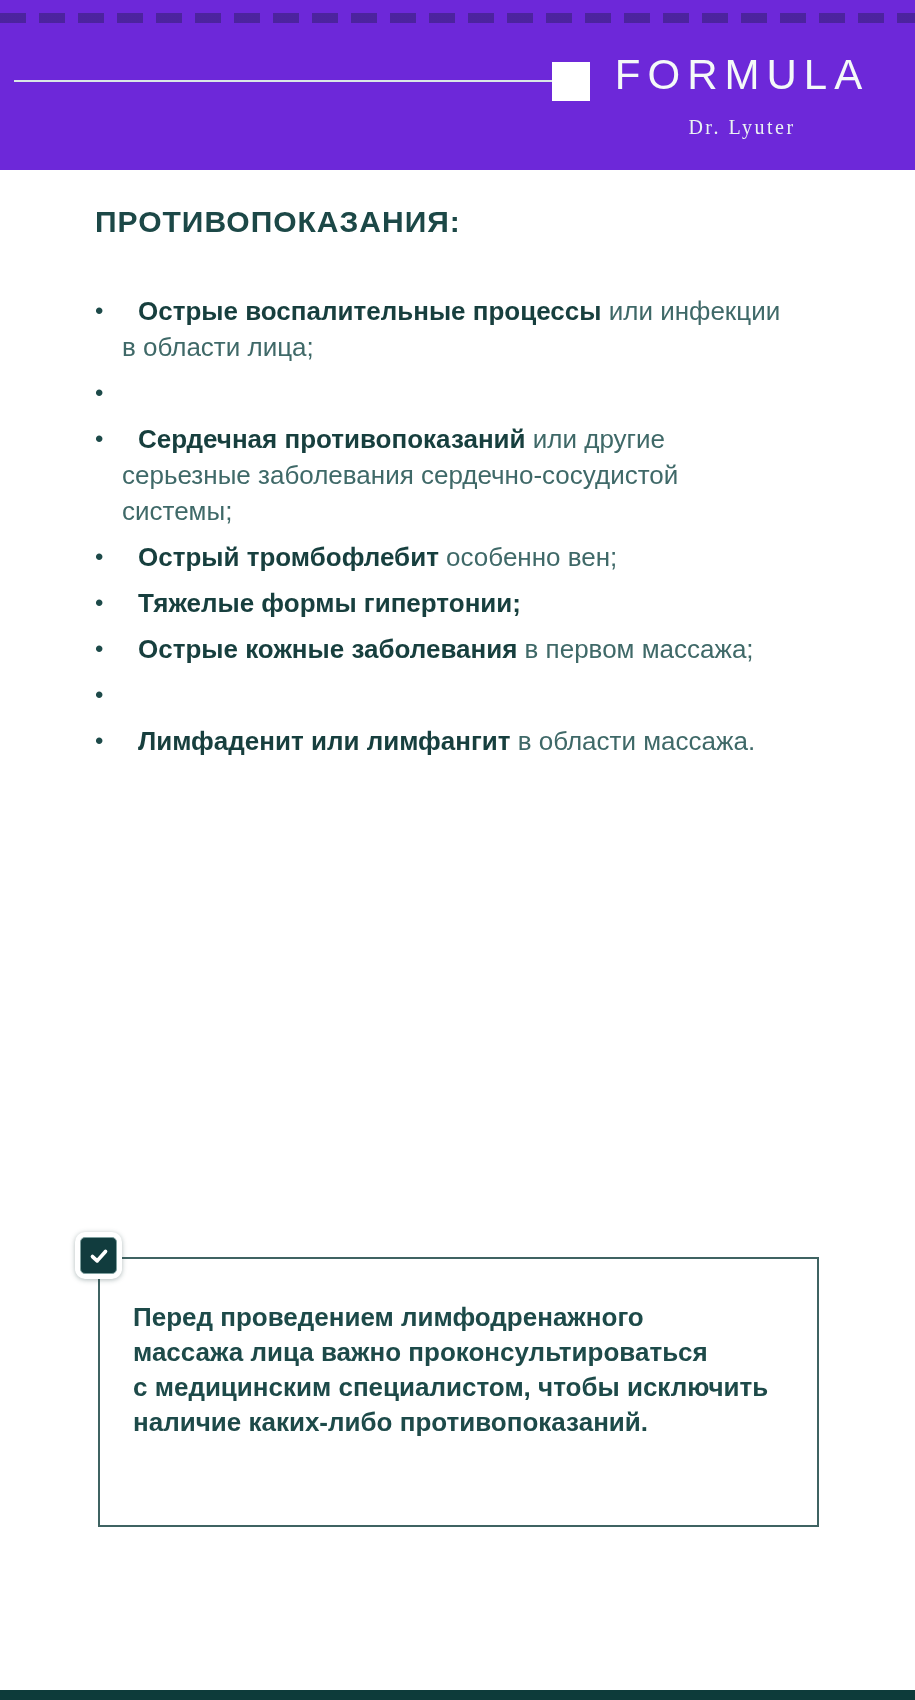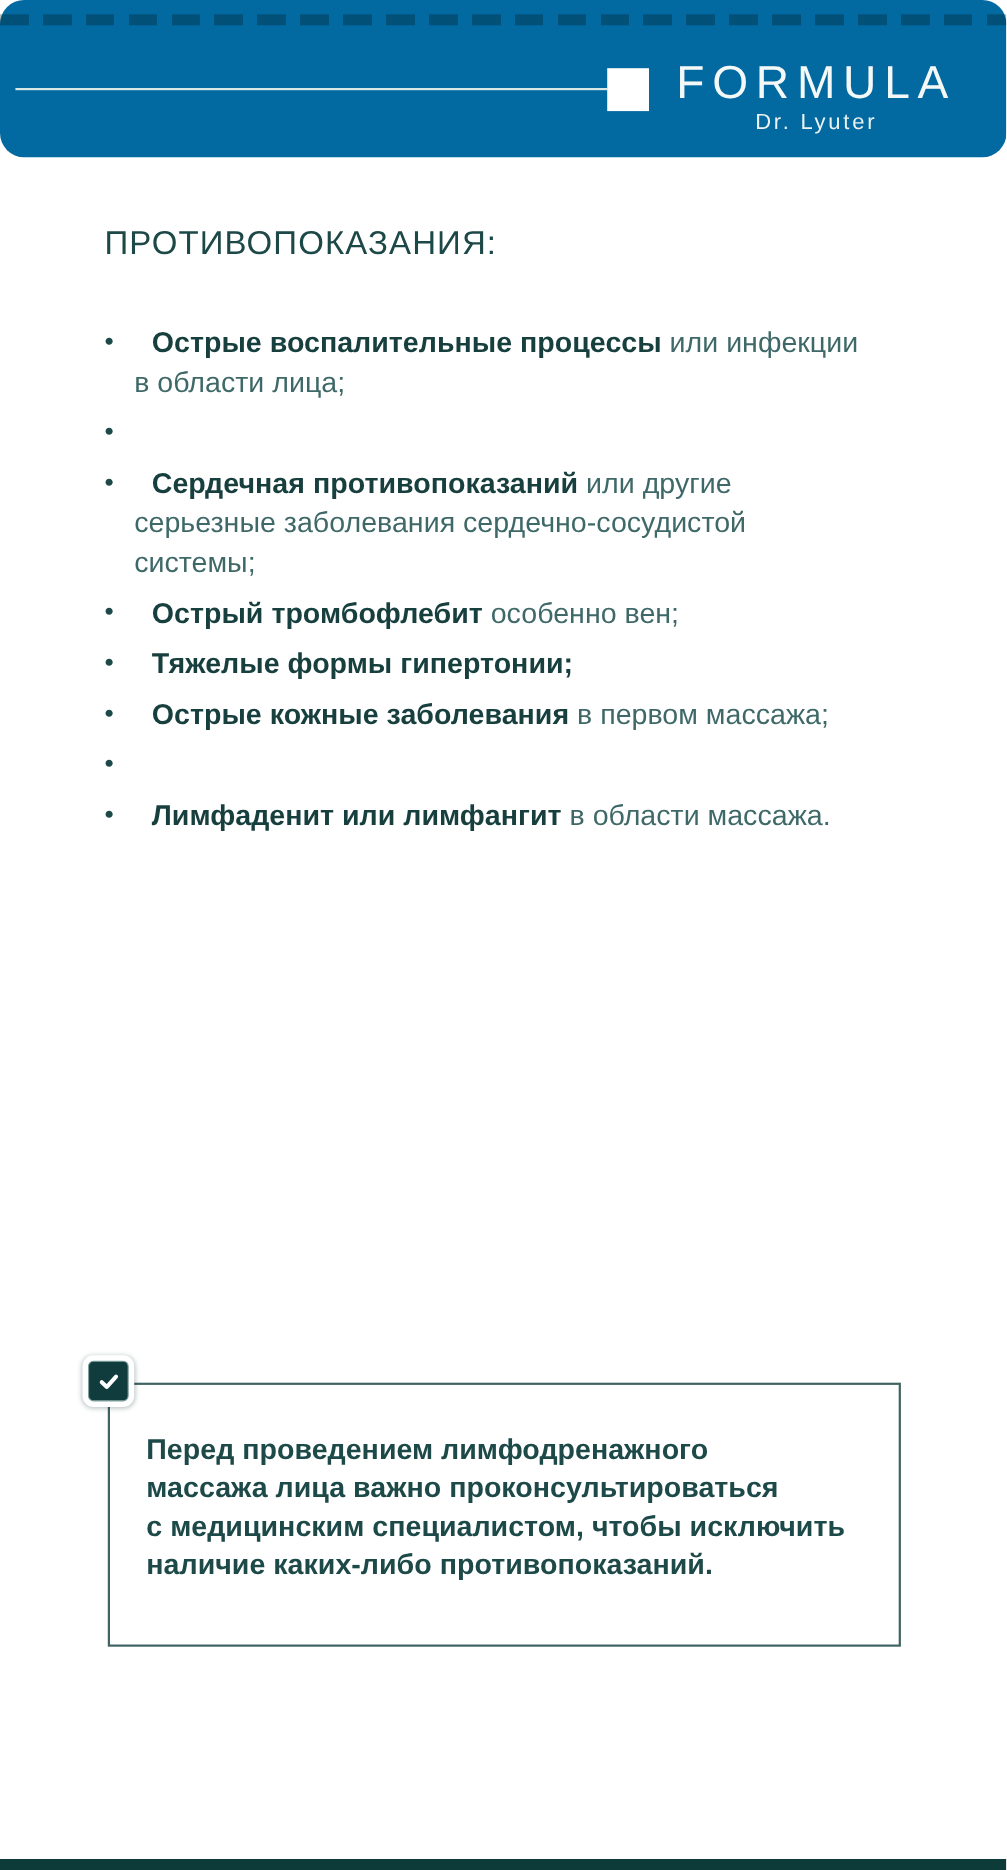--- a/index.html
+++ b/index.html
@@ -3,47 +3,47 @@
 <meta charset="utf-8">
 <style>
   html,body{margin:0;padding:0;background:#ffffff;}
   .canvas{
     position:relative; width:915px; height:1700px; overflow:hidden;
     background:#ffffff;
     font-family:"Liberation Sans", sans-serif;
   }
 
   
-  .header{position:absolute;top:0;left:0;right:0;height:143px;background:#0369a1;border-radius:22px;}
+  .header{position:absolute;top:0;left:0;right:0;height:170px;background:#6d28d9;}
   .header-dashes{
     position:absolute;top:13px;left:0;right:0;height:10px;
     background:repeating-linear-gradient(90deg, rgba(0,24,24,0.30) 0 26px, rgba(0,0,0,0) 26px 39px);
   }
   .header-rule{position:absolute;top:80px;left:14px;width:538px;height:2px;background:#d9e7e6;}
   .header-square{position:absolute;top:62px;left:552px;width:38px;height:39px;background:#ffffff;}
   .brand{position:absolute;top:52px;left:612px;width:260px;text-align:center;color:#f4f9f8;}
   .brand-name{font-size:42px;font-weight:400;letter-spacing:7px;line-height:46px;white-space:nowrap;}
-  .brand-sub{font-size:20px;font-weight:400;letter-spacing:2.5px;color:#eaf3f2;margin-top:2px;}
+  .brand-sub{font-size:20px;font-weight:400;letter-spacing:2.5px;color:#eaf3f2;margin-top:18px;font-family:Liberation Serif, serif;}
 
   
   .page-title{
     position:absolute;top:205px;left:95px;
-    font-size:30px;font-weight:400;letter-spacing:1px;color:#1c4847;
+    font-size:30px;font-weight:700;letter-spacing:1px;color:#1c4847;
   }
 
   
   .list{position:absolute;top:293px;left:95px;width:760px;margin:0;padding:0;list-style:none;}
   .list li{display:flex;margin:0 0 10px 0;font-size:26px;line-height:36px;color:#3f6968;}
   .bullet{flex:none;width:27px;color:#1d4a49;font-size:24px;}
   .item-text b{color:#173f3e;font-weight:700;margin-left:16px;}
   .item-text .rest{white-space:pre-line;}
 
   
   .note{
-    position:absolute;left:98px;top:1257px;width:721px;height:240px;
+    position:absolute;left:98px;top:1257px;width:721px;height:270px;
     border:2px solid #3f6362;background:#ffffff;box-sizing:border-box;
   }
   .note-text{
     margin:41px 0 0 33px;
     font-size:26px;line-height:35px;font-weight:700;color:#1d4a49;
     white-space:pre-line;
   }
   .checkbox{
     position:absolute;left:-25px;top:-27px;width:47px;height:47px;
     background:#ffffff;border-radius:10px;

